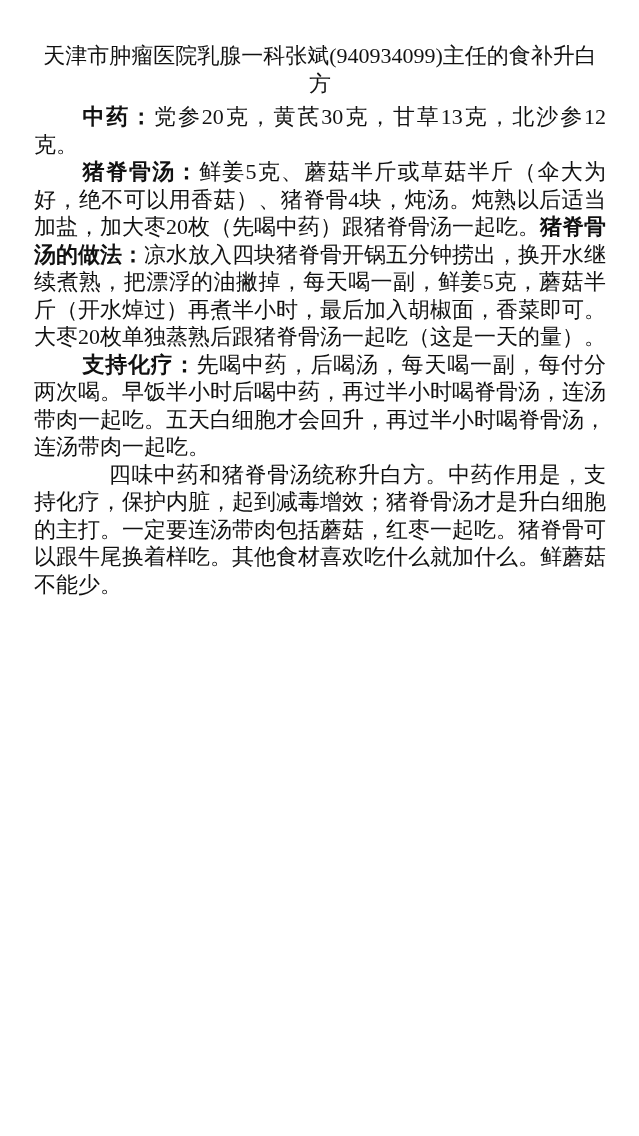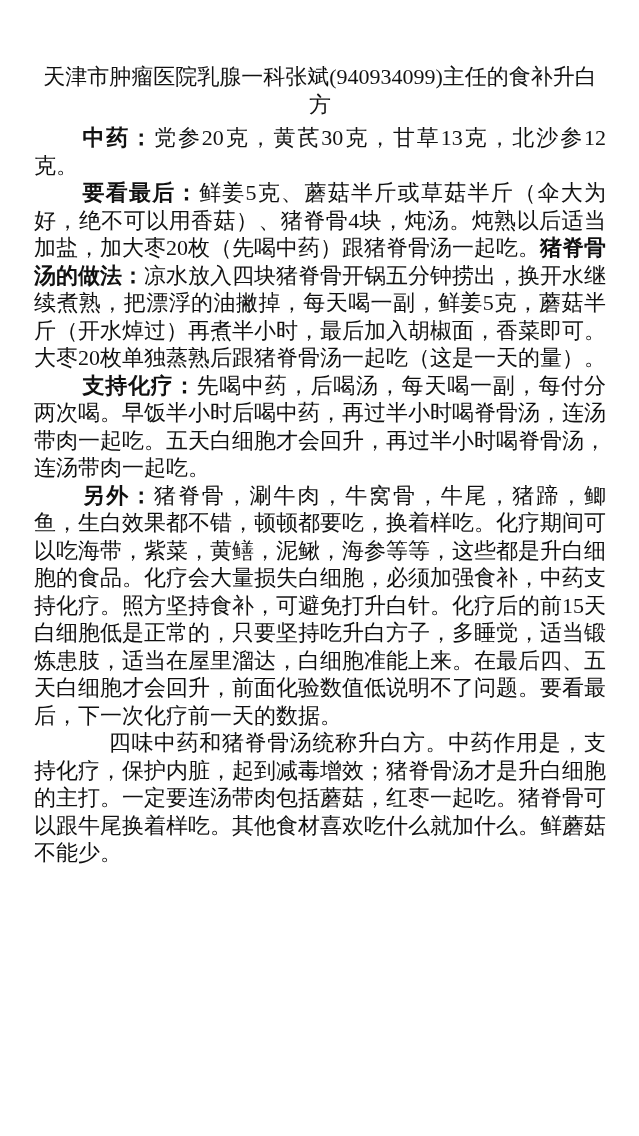--- a/index.html
+++ b/index.html
@@ -10,21 +10,21 @@
   }
   body {
     width: 639px;
     height: 1136px;
     overflow: hidden;
   }
   .page {
     box-sizing: border-box;
     width: 639px;
     height: 1136px;
-    padding: 63px 33px 0 34px;
+    padding: 42px 33px 0 34px;
     background: #ffffff;
     color: #111111;
     font-family: "Liberation Serif", "DejaVu Serif", serif;
     font-size: 22px;
     line-height: 27.5px;
   }
   
   .doc-title {
     margin: 0 0 5px 0;
     font-size: 22px;
@@ -43,18 +43,17 @@
   .para.indent-wide   { text-indent: 3.4em; }
   .seg-bold { font-weight: bold; margin-top: 8px; }
 </style>
 </head>
 <body>
 
 <div class="page">
   <h1 class="doc-title">天津市肿瘤医院乳腺一科张斌(940934099)主任的食补升白方</h1>
   <div id="doc-body">
       <p class="para indent-normal"><span class="seg-bold">中药：</span><span class="">党参20克，黄芪30克，甘草13克，北沙参12克。</span></p>
-      <p class="para indent-normal"><span class="seg-bold">要看最后：</span><span class="">鲜姜5克、蘑菇半斤或草菇半斤（伞大为好，绝不可以用香菇）、猪脊骨4块，炖汤。炖熟以后适当加盐，加大枣20枚（先喝中药）跟猪脊骨汤一起吃。</span><span class="seg-bold">猪脊骨汤的做法：</span><span class="">凉水放入四块猪脊骨开锅五分钟捞出，换开水继续煮熟，把漂浮的油撇掉，每天喝一副，鲜姜5克，蘑菇半斤（开水焯过）再煮半小时，最后加入胡椒面，香菜即可。大枣20枚单独蒸熟后跟猪脊骨汤一起吃（这是一天的量）。</span></p>
+      <p class="para indent-normal"><span class="seg-bold">猪脊骨汤：</span><span class="">鲜姜5克、蘑菇半斤或草菇半斤（伞大为好，绝不可以用香菇）、猪脊骨4块，炖汤。炖熟以后适当加盐，加大枣20枚（先喝中药）跟猪脊骨汤一起吃。</span><span class="seg-bold">猪脊骨汤的做法：</span><span class="">凉水放入四块猪脊骨开锅五分钟捞出，换开水继续煮熟，把漂浮的油撇掉，每天喝一副，鲜姜5克，蘑菇半斤（开水焯过）再煮半小时，最后加入胡椒面，香菜即可。大枣20枚单独蒸熟后跟猪脊骨汤一起吃（这是一天的量）。</span></p>
       <p class="para indent-normal"><span class="seg-bold">支持化疗：</span><span class="">先喝中药，后喝汤，每天喝一副，每付分两次喝。早饭半小时后喝中药，再过半小时喝脊骨汤，连汤带肉一起吃。五天白细胞才会回升，再过半小时喝脊骨汤，连汤带肉一起吃。</span></p>
-      <p class="para indent-normal"><span class="seg-bold">另外：</span><span class="">猪脊骨，涮牛肉，牛窝骨，牛尾，猪蹄，鲫鱼，生白效果都不错，顿顿都要吃，换着样吃。化疗期间可以吃海带，紫菜，黄鳝，泥鳅，海参等等，这些都是升白细胞的食品。化疗会大量损失白细胞，必须加强食补，中药支持化疗。照方坚持食补，可避免打升白针。化疗后的前15天白细胞低是正常的，只要坚持吃升白方子，多睡觉，适当锻炼患肢，适当在屋里溜达，白细胞准能上来。在最后四、五天白细胞才会回升，前面化验数值低说明不了问题。要看最后，下一次化疗前一天的数据。</span></p>
       <p class="para indent-wide"><span class="">四味中药和猪脊骨汤统称升白方。中药作用是，支持化疗，保护内脏，起到减毒增效；猪脊骨汤才是升白细胞的主打。一定要连汤带肉包括蘑菇，红枣一起吃。猪脊骨可以跟牛尾换着样吃。其他食材喜欢吃什么就加什么。鲜蘑菇不能少。</span></p>
     </div>
 </div>
 
 </body></html>

